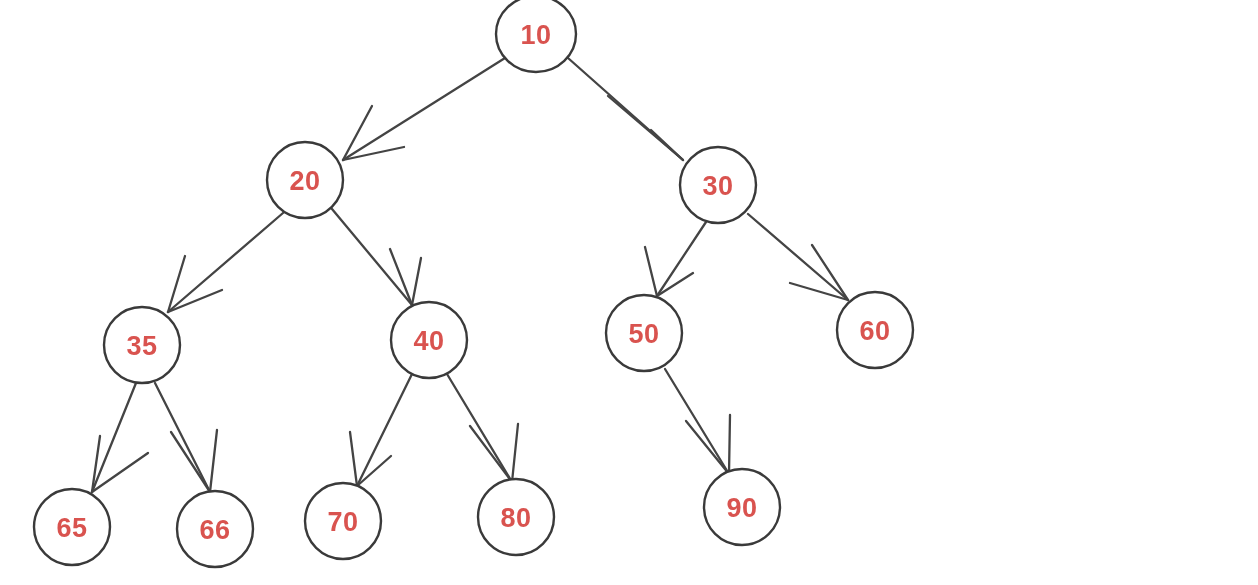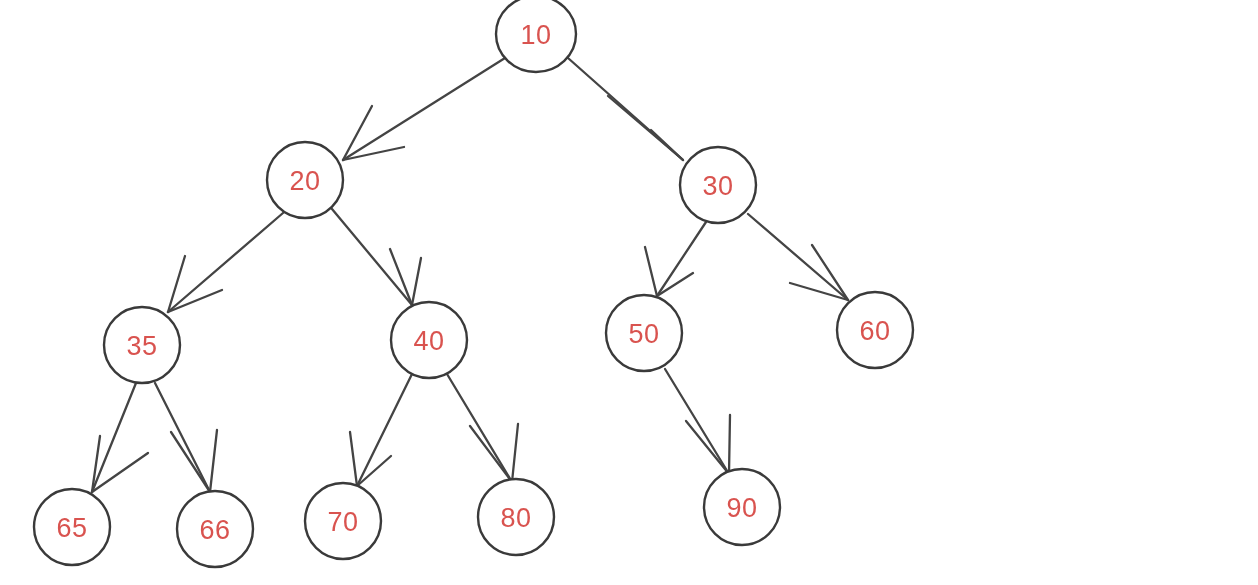--- a/index.html
+++ b/index.html
@@ -10,20 +10,21 @@
   }
   body {
     font-family: "Liberation Sans", sans-serif;
   }
   #canvas-wrap {
     position: relative;
     width: 1258px;
     height: 585px;
     background: #ffffff;
     overflow: hidden;
+    font-weight: bold;
   }
   #tree-svg {
     display: block;
     width: 1258px;
     height: 585px;
   }
   .node-circle {
     fill: #ffffff;
     stroke: #3a3a3a;
     stroke-width: 2.4;

